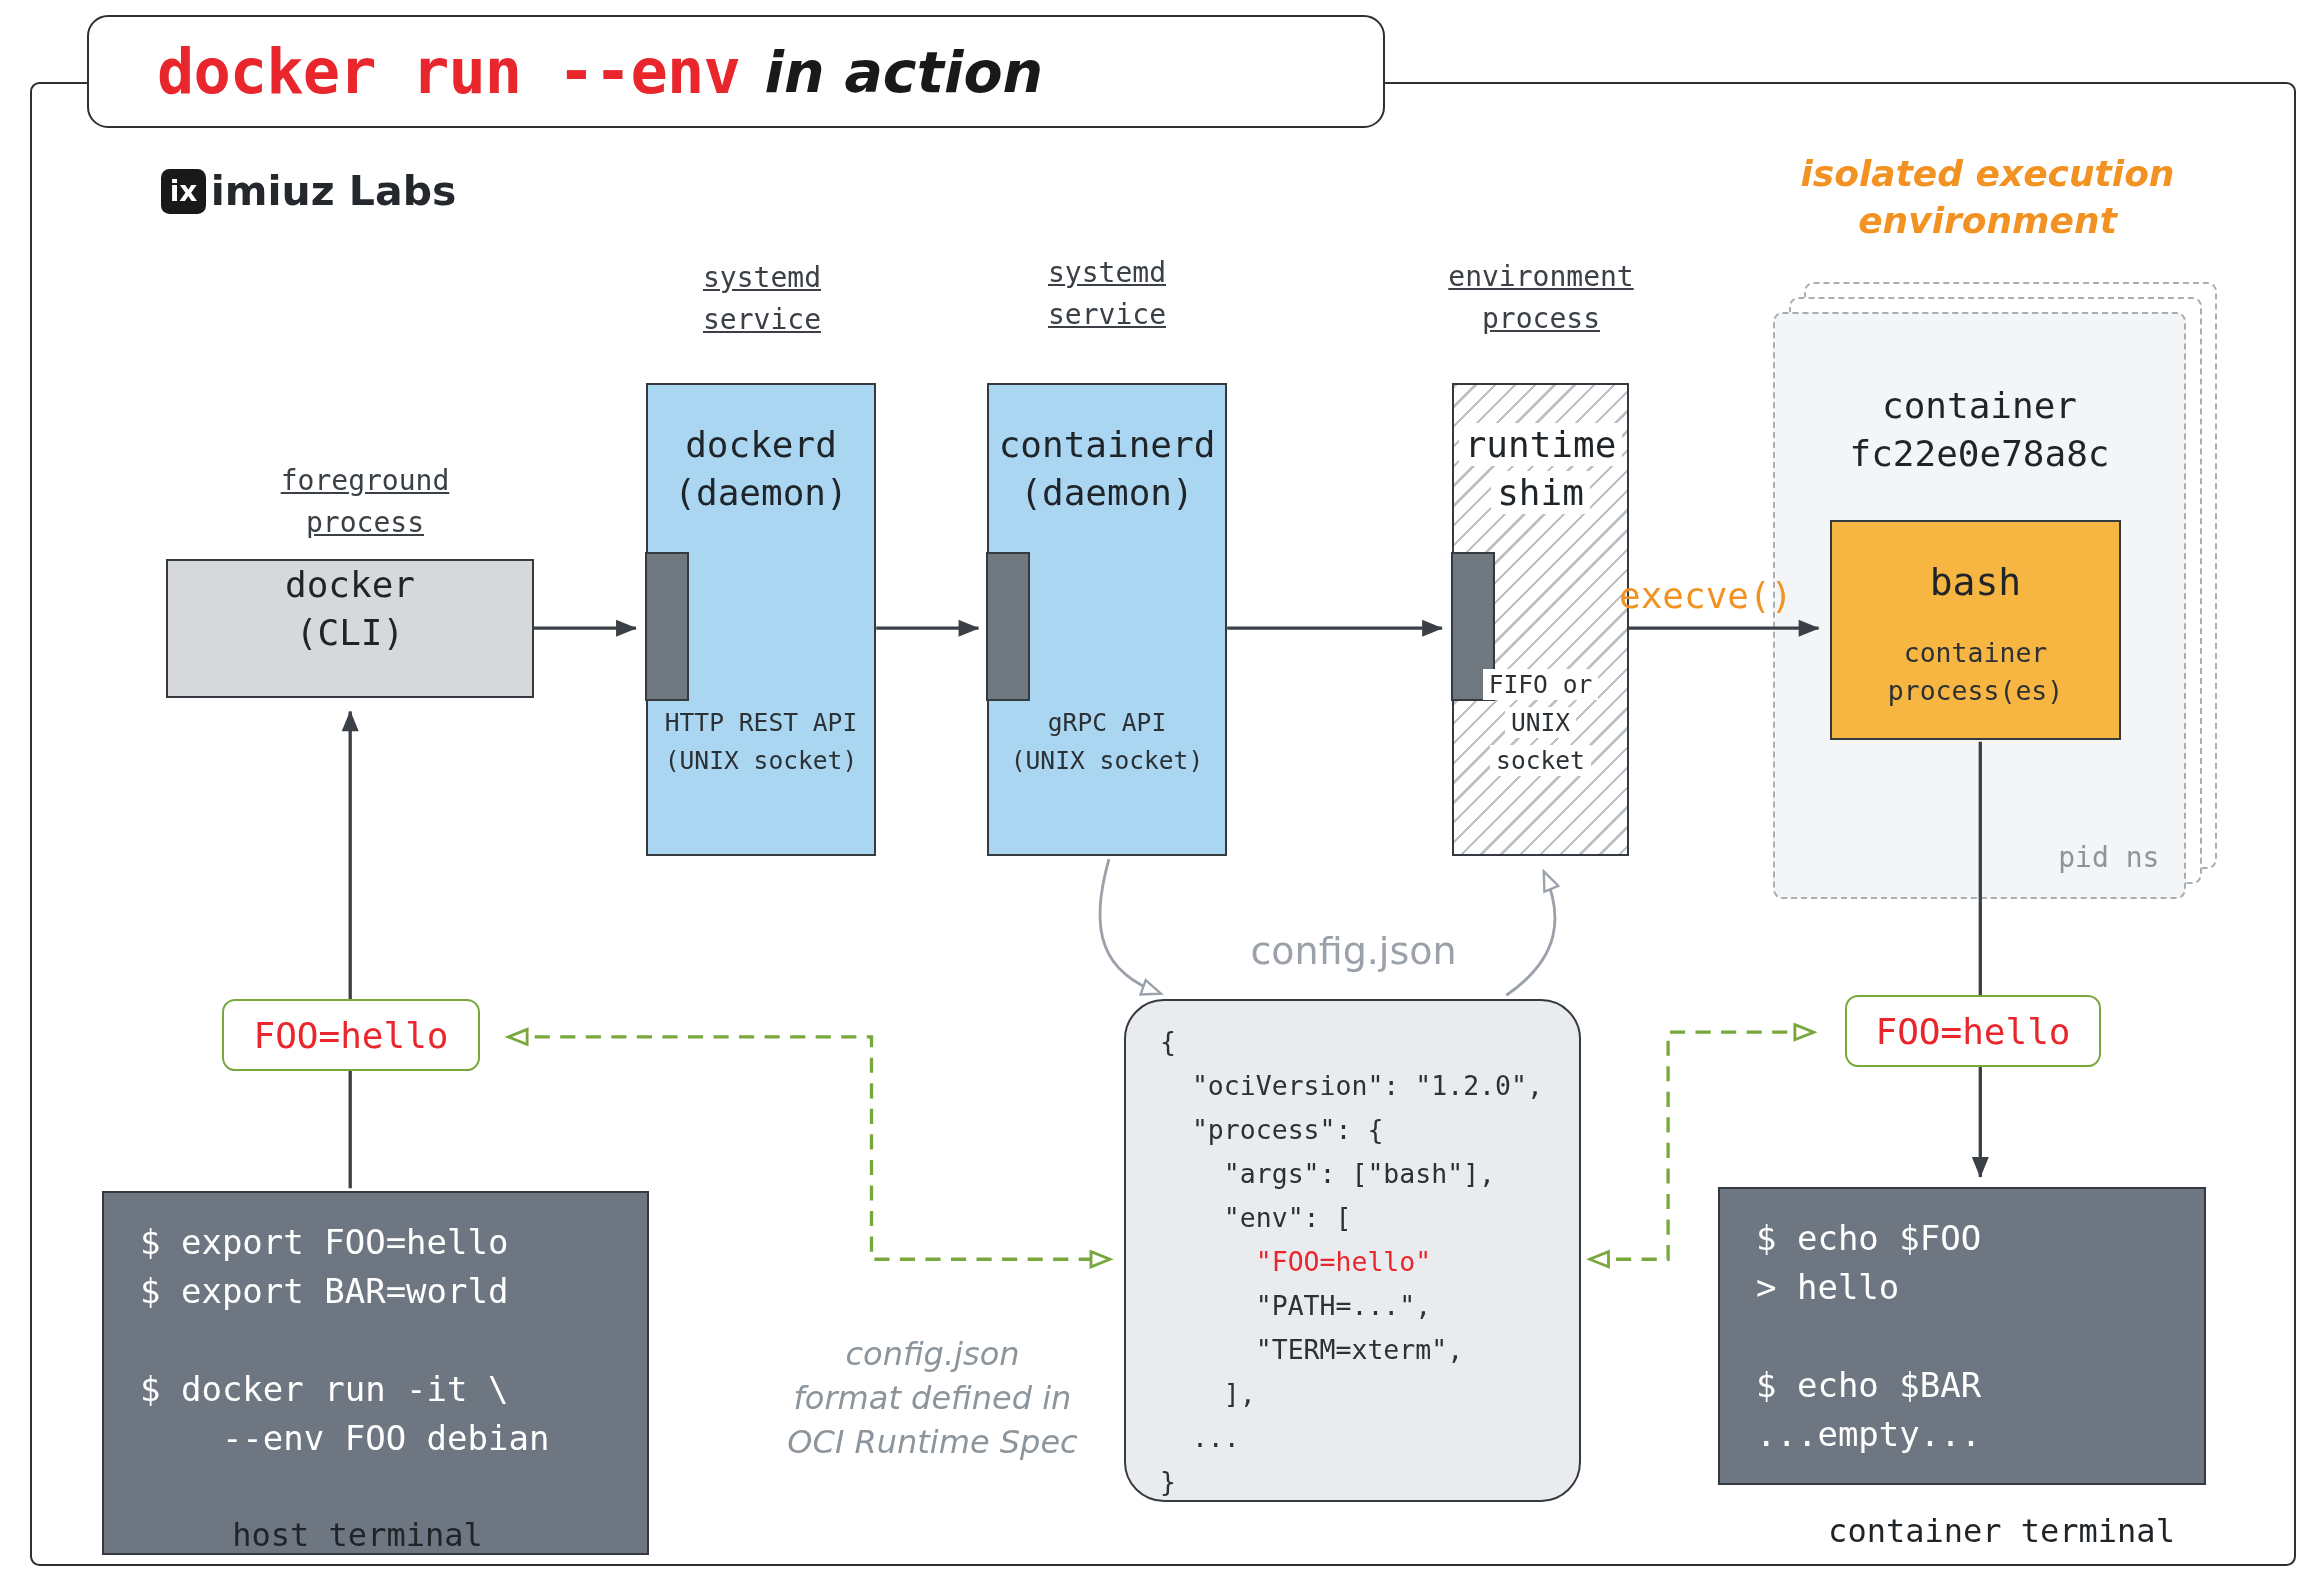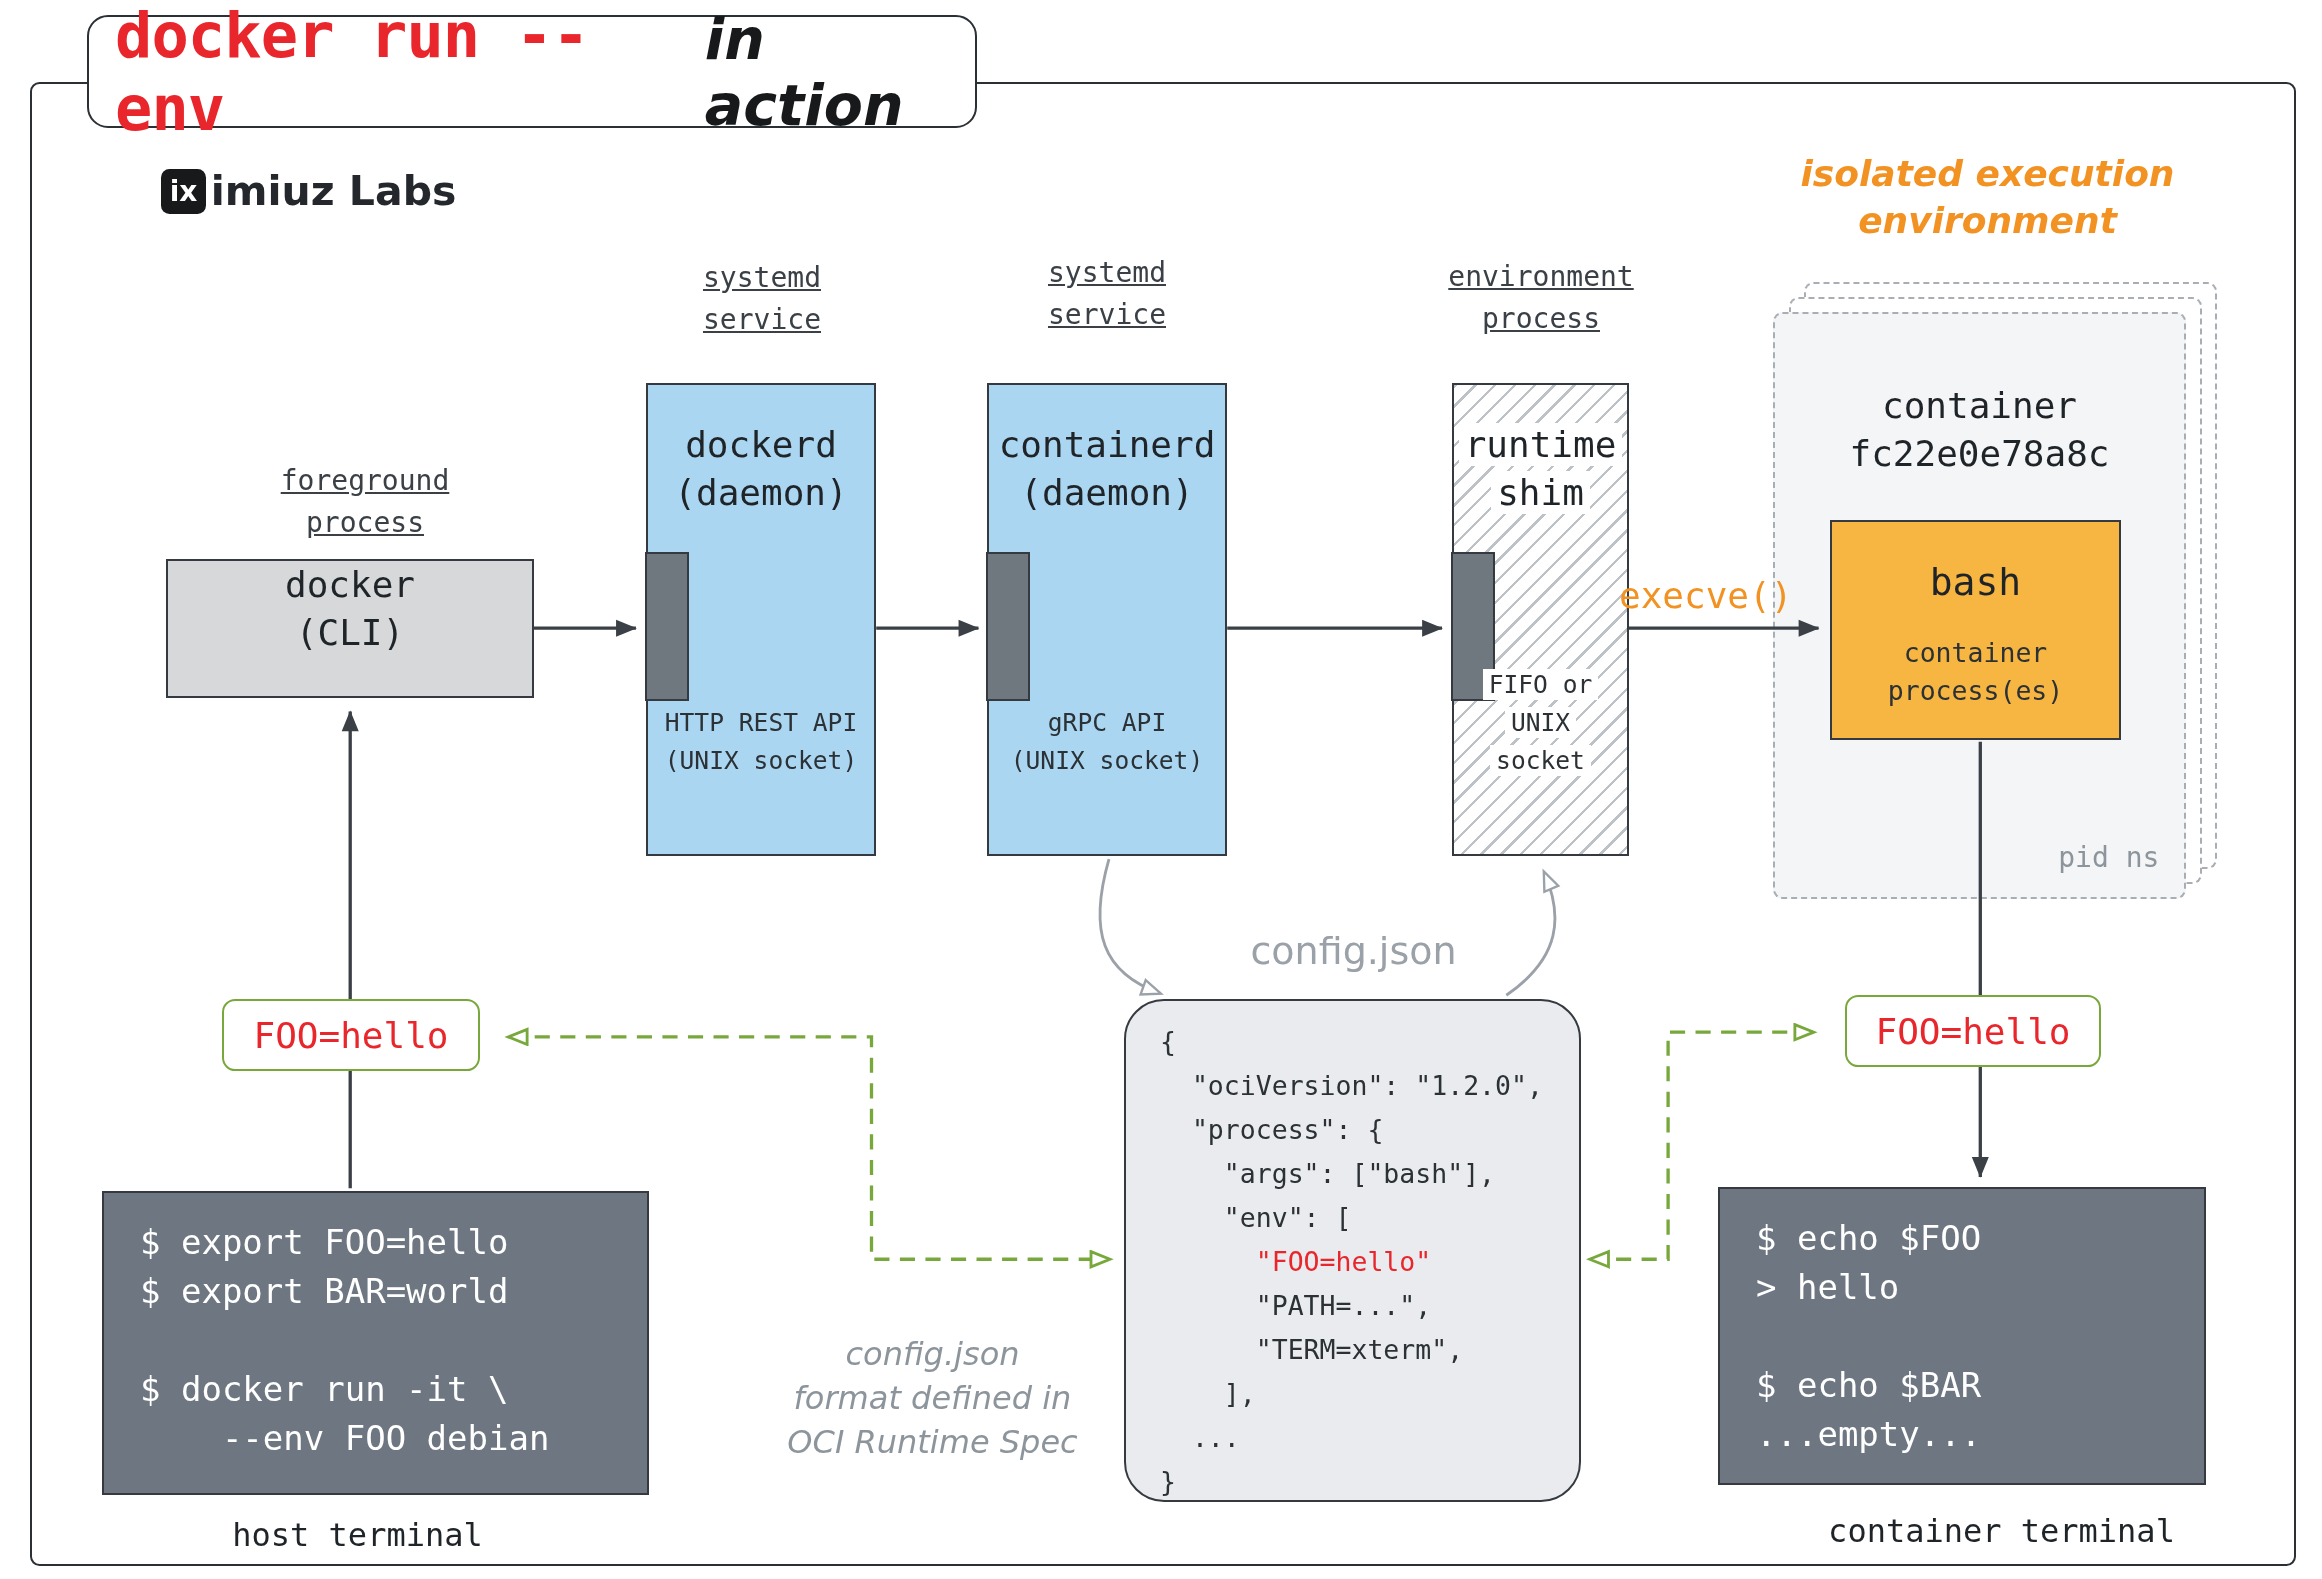--- a/index.html
+++ b/index.html
@@ -12,22 +12,22 @@
   body{font-family:"DejaVu Sans","Liberation Sans",sans-serif;color:var(--ink);position:relative;}
   .mono{font-family:"DejaVu Sans Mono","Liberation Mono",monospace;}
   .hand{font-family:"DejaVu Sans","Liberation Sans",sans-serif;font-style:italic;}
   .abs{position:absolute;}
   .center{text-align:center;}
   .preline{white-space:pre-line;}
   .pre{white-space:pre;}
 
   .frame{left:30px;top:82px;width:2266px;height:1484px;border:2.8px solid #2b3035;border-radius:9.5px;z-index:0;}
 
-  .title-box{left:87px;top:15px;width:890px;height:113px;background:#fff;border:2.8px solid #2b3035;
-    border-radius:21px;z-index:10;display:flex;align-items:center;padding-left:26px;gap:24.6px;}
+  .title-box{left:87px;top:15px;width:1298px;height:113px;background:#fff;border:2.8px solid #2b3035;
+    border-radius:21px;z-index:10;display:flex;align-items:center;padding-left:68px;gap:24.6px;}
   .title-code{font-size:62px;font-weight:bold;color:var(--red);letter-spacing:-0.9px;}
   .title-hand{font-size:57px;font-weight:bold;color:#17191b;}
 
   .logo{left:161px;top:167px;display:flex;align-items:center;gap:4.7px;z-index:2;}
   .logo-badge{width:45px;height:45px;background:#17191b;color:#fff;border-radius:8.5px;
     display:flex;align-items:center;justify-content:center;font-size:28px;font-weight:bold;}
   .logo-name{font-size:41px;font-weight:600;color:#24282c;}
 
   .note-isolated{left:1694px;top:150px;width:587px;font-size:36px;font-weight:bold;line-height:47px;
     color:var(--orange-accent);z-index:2;}
@@ -70,21 +70,21 @@
   .config-label{left:1164px;top:929px;width:379px;font-size:38px;color:var(--gray);z-index:2;}
   .config-box{left:1124px;top:999px;width:457px;height:503px;background:#e9ebee;border:2.8px solid var(--ink);
     border-radius:40px;z-index:2;padding:19px 0 0 34px;}
   .code{font-size:26.5px;line-height:44px;color:#2b3135;}
   .code-red{color:var(--red);}
 
   .config-note{left:743px;top:1332px;width:379px;font-size:32px;line-height:44px;color:var(--gray-text);z-index:2;}
 
   .terminal{background:var(--terminal-bg);border:2.8px solid var(--ink);z-index:2;color:#ffffff;
     font-size:34px;line-height:49px;padding:24.6px 0 0 36px;}
-  .term-host{left:102px;top:1191px;width:547px;height:304px;}
+  .term-host{left:102px;top:1191px;width:547px;height:364px;}
   .term-container{left:1718px;top:1187px;width:488px;height:298px;}
   .caption{font-size:32px;color:#1f2428;z-index:2;}
   .caption-host{left:168px;top:1516px;width:379px;}
   .caption-container{left:1812px;top:1512px;width:379px;}
 
   svg.arrows{position:absolute;left:0;top:0;width:2322px;height:1579px;z-index:5;pointer-events:none;}
 </style>
 </head>
 <body>
 

